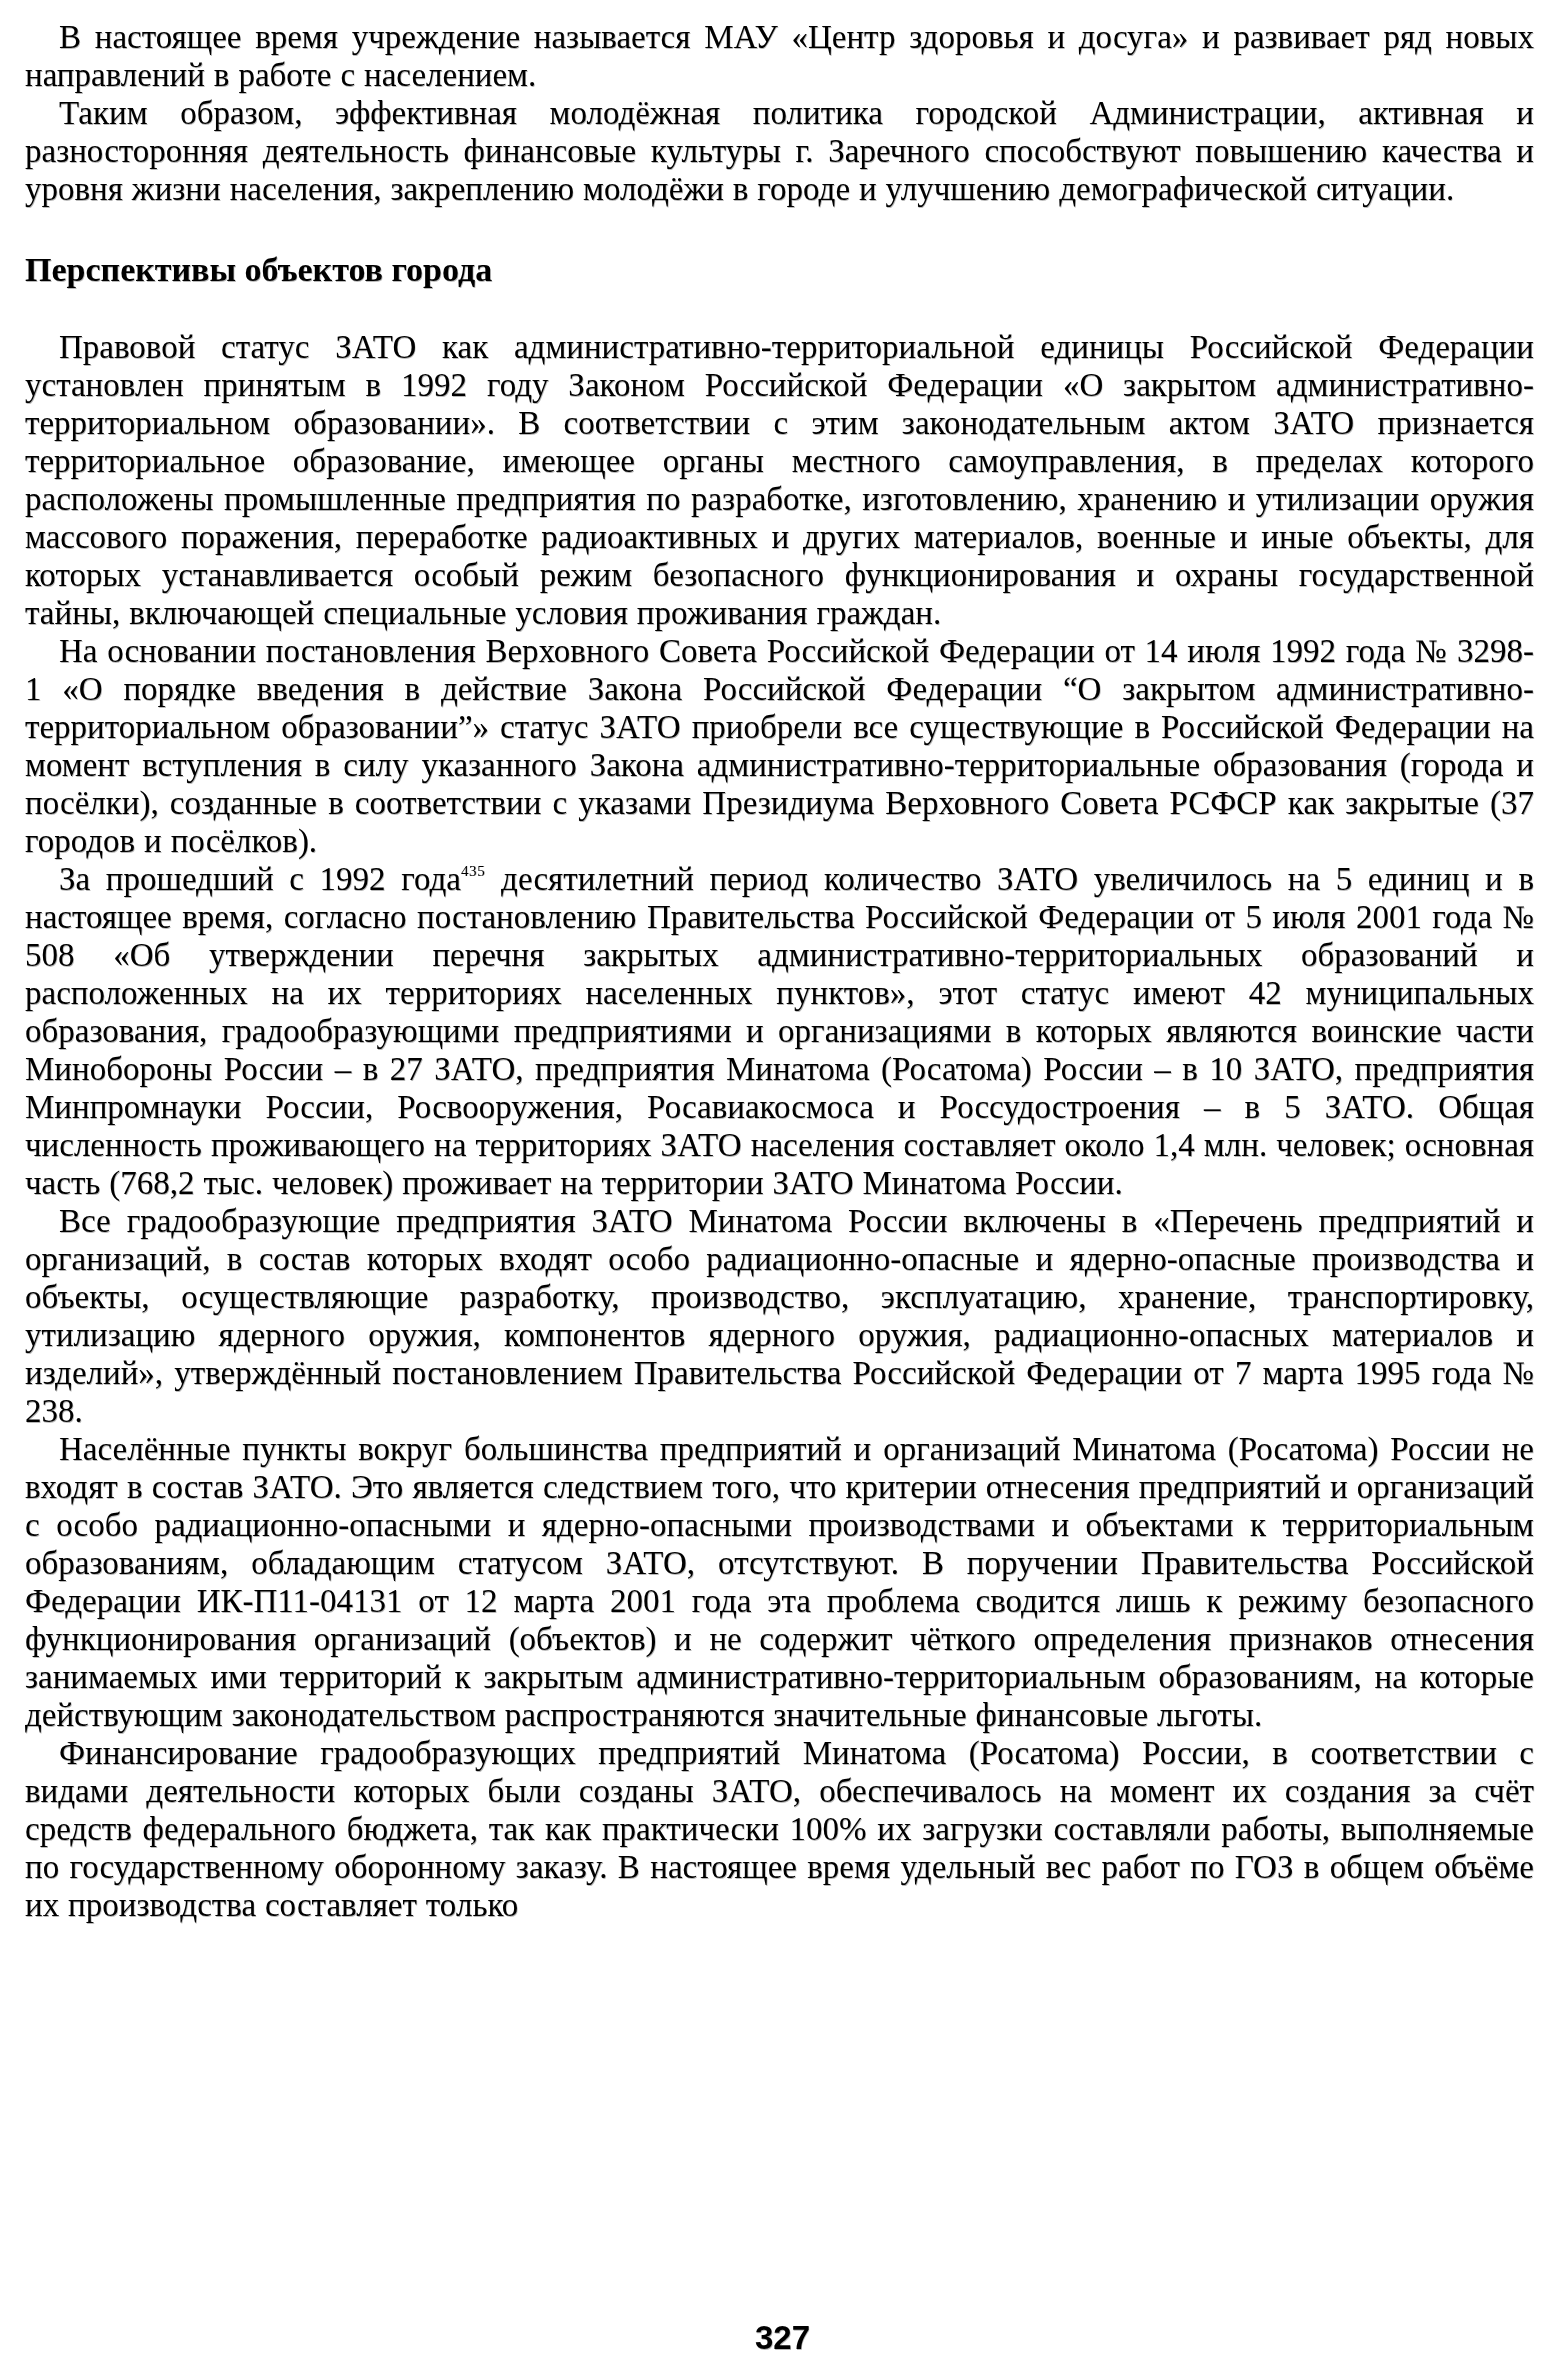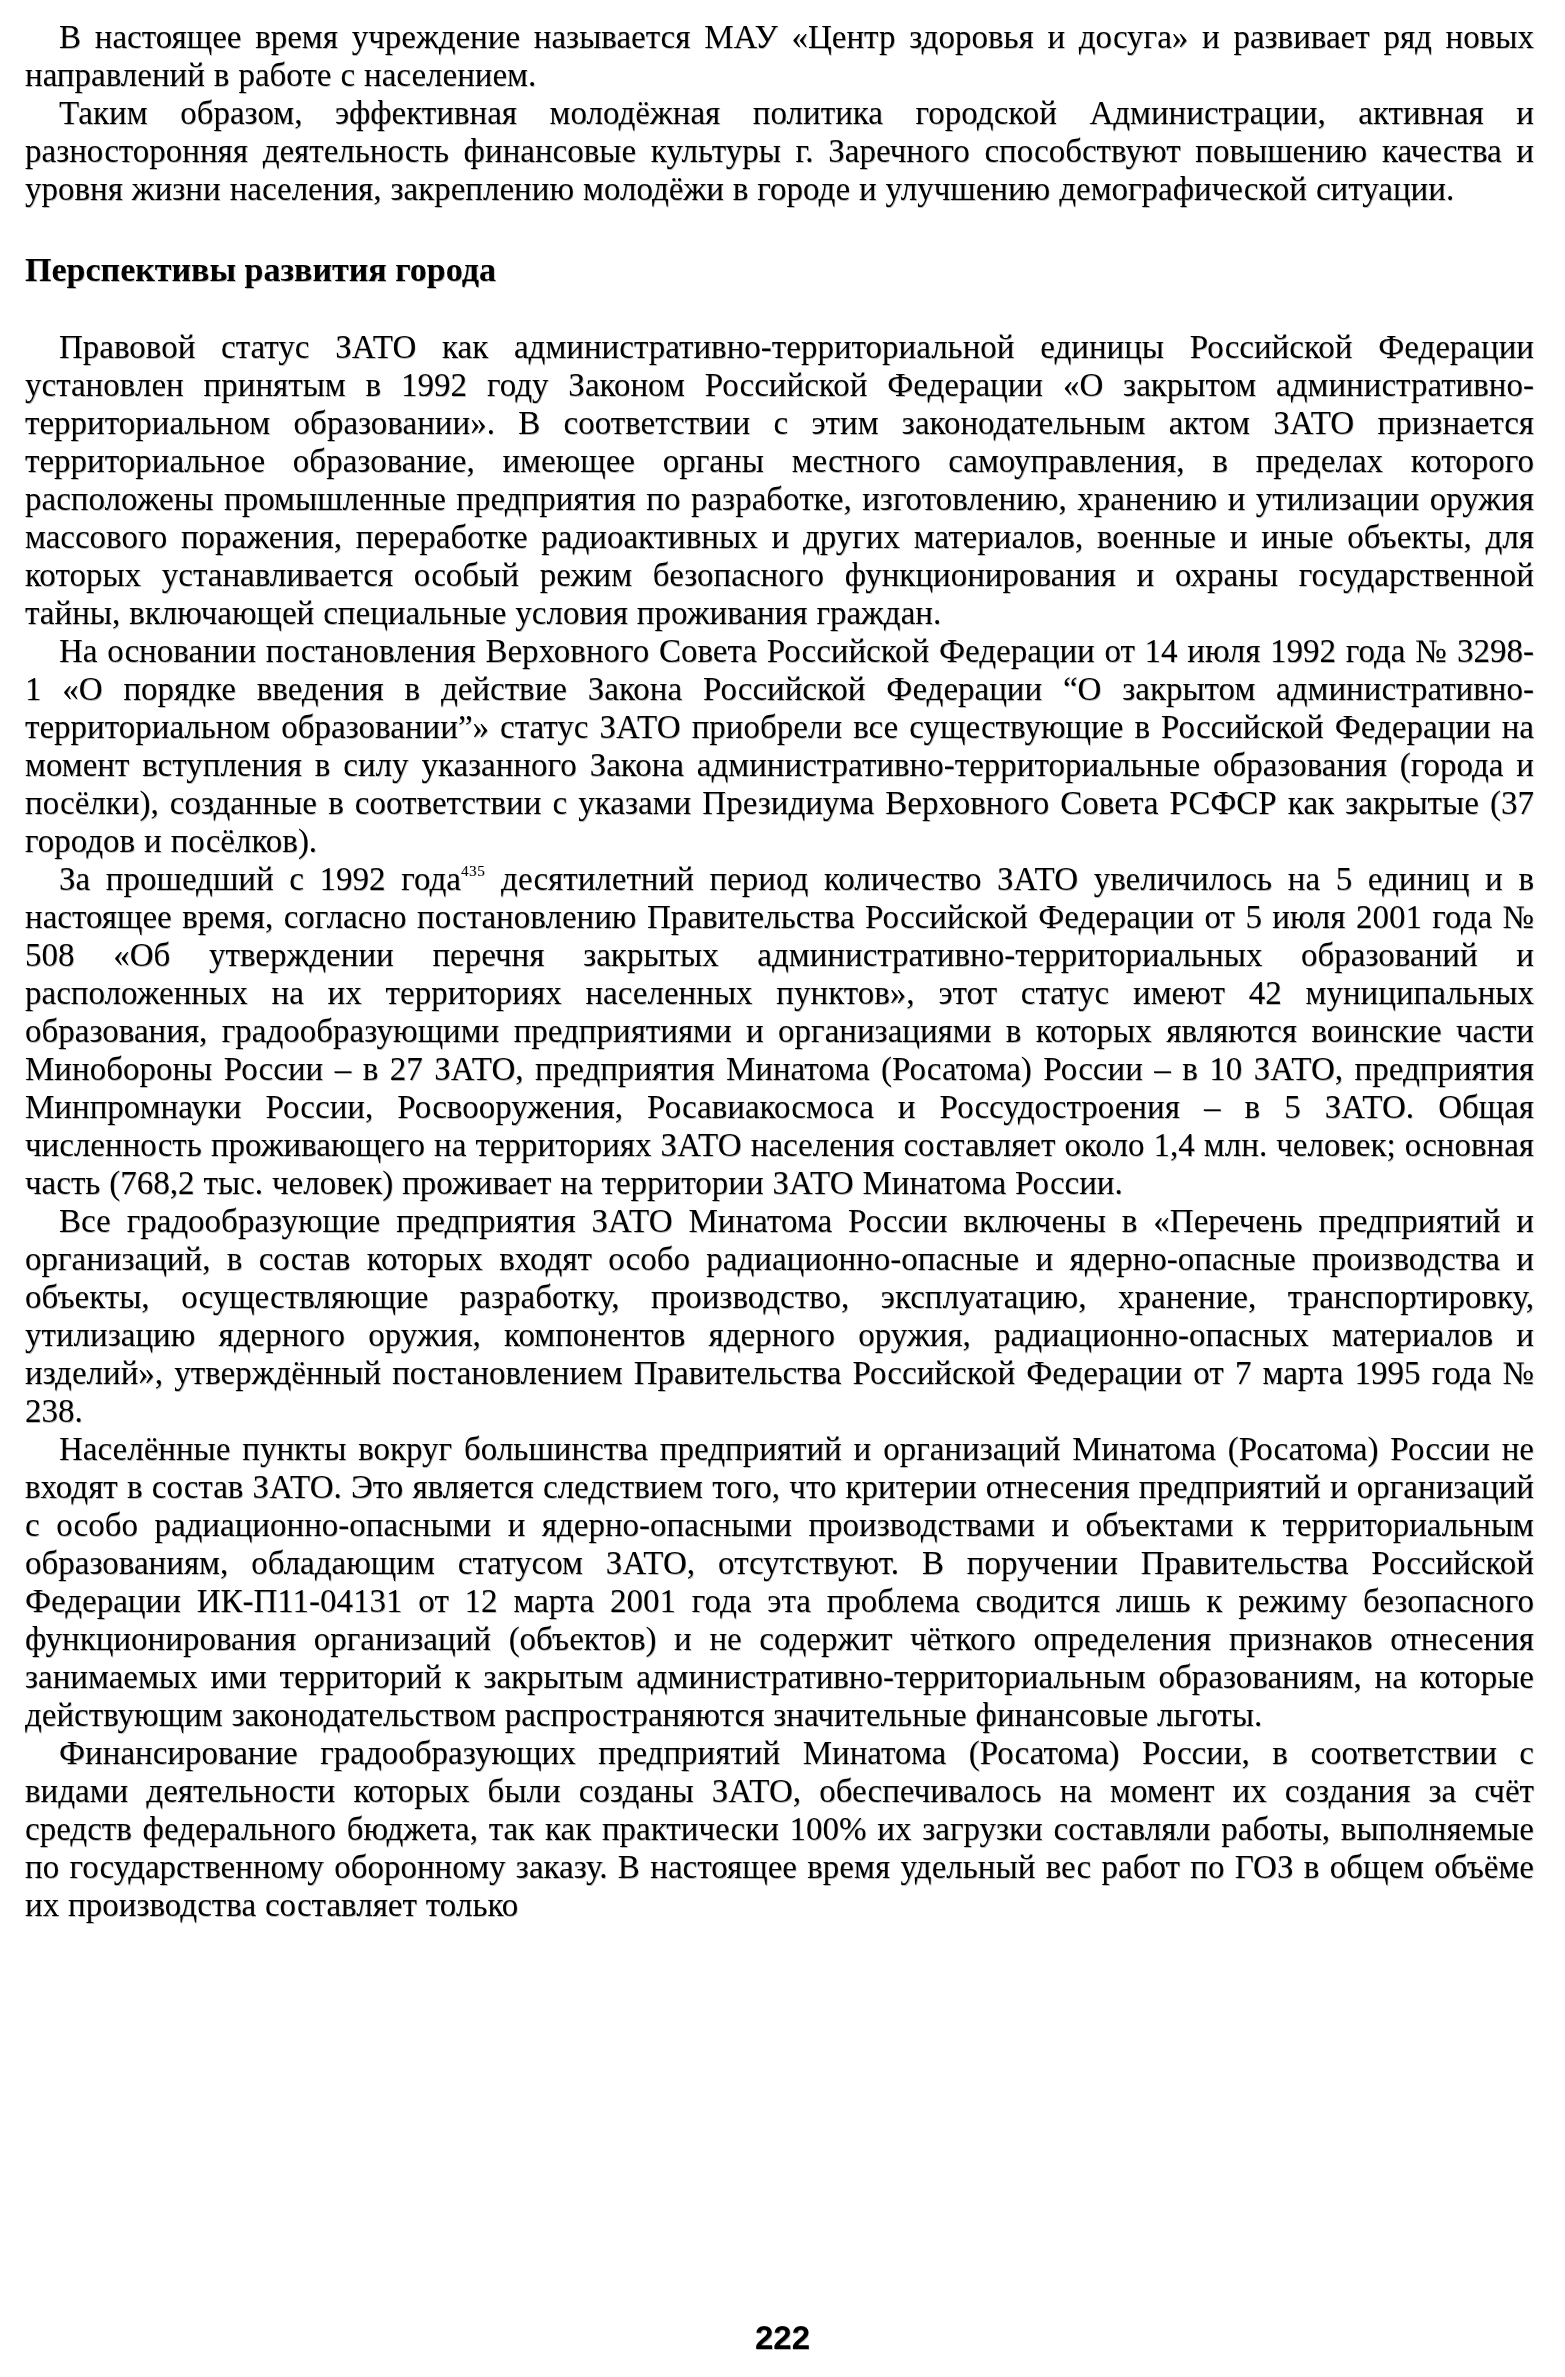--- a/index.html
+++ b/index.html
@@ -62,30 +62,30 @@
 </style>
 </head>
 <body>
 
 <div class="page">
 
   <p class="para">В настоящее время учреждение называется МАУ «Центр здоровья и досуга» и развивает ряд новых направлений в работе с населением.</p>
 
   <p class="para">Таким образом, эффективная молодёжная политика городской Администрации, активная и разносторонняя деятельность финансовые культуры г. Заречного способствуют повышению качества и уровня жизни населения, закреплению молодёжи в городе и улучшению демографической ситуации.</p>
 
-  <h2 class="heading">Перспективы развития города</h2>
+  <h2 class="heading">Перспективы объектов города</h2>
 
   <p class="para">Правовой статус ЗАТО как административно-территориальной единицы Российской Федерации установлен принятым в 1992 году Законом Российской Федерации «О закрытом административно-территориальном образовании». В соответствии с этим законодательным актом ЗАТО признается территориальное образование, имеющее органы местного самоуправления, в пределах которого расположены промышленные предприятия по разработке, изготовлению, хранению и утилизации оружия массового поражения, переработке радиоактивных и других материалов, военные и иные объекты, для которых устанавливается особый режим безопасного функционирования и охраны государственной тайны, включающей специальные условия проживания граждан.</p>
 
   <p class="para">На основании постановления Верховного Совета Российской Федерации от 14 июля 1992 года № 3298-1 «О порядке введения в действие Закона Российской Федерации “О закрытом административно-территориальном образовании”» статус ЗАТО приобрели все существующие в Российской Федерации на момент вступления в силу указанного Закона административно-территориальные образования (города и посёлки), созданные в соответствии с указами Президиума Верховного Совета РСФСР как закрытые (37 городов и посёлков).</p>
 
   <p class="para"><span>За прошедший с 1992 года</span><sup class="footnote-ref">435</sup><span> десятилетний период количество ЗАТО увеличилось на 5 единиц и в настоящее время, согласно постановлению Правительства Российской Федерации от 5 июля 2001 года № 508 «Об утверждении перечня закрытых административно-территориальных образований и расположенных на их территориях населенных пунктов», этот статус имеют 42 муниципальных образования, градообразующими предприятиями и организациями в которых являются воинские части Минобороны России – в 27 ЗАТО, предприятия Минатома (Росатома) России – в 10 ЗАТО, предприятия Минпромнауки России, Росвооружения, Росавиакосмоса и Россудостроения – в 5 ЗАТО. Общая численность проживающего на территориях ЗАТО населения составляет около 1,4 млн. человек; основная часть (768,2 тыс. человек) проживает на территории ЗАТО Минатома России.</span></p>
 
   <p class="para">Все градообразующие предприятия ЗАТО Минатома России включены в «Перечень предприятий и организаций, в состав которых входят особо радиационно-опасные и ядерно-опасные производства и объекты, осуществляющие разработку, производство, эксплуатацию, хранение, транспортировку, утилизацию ядерного оружия, компонентов ядерного оружия, радиационно-опасных материалов и изделий», утверждённый постановлением Правительства Российской Федерации от 7 марта 1995 года № 238.</p>
 
   <p class="para">Населённые пункты вокруг большинства предприятий и организаций Минатома (Росатома) России не входят в состав ЗАТО. Это является следствием того, что критерии отнесения предприятий и организаций с особо радиационно-опасными и ядерно-опасными производствами и объектами к территориальным образованиям, обладающим статусом ЗАТО, отсутствуют. В поручении Правительства Российской Федерации ИК-П11-04131 от 12 марта 2001 года эта проблема сводится лишь к режиму безопасного функционирования организаций (объектов) и не содержит чёткого определения признаков отнесения занимаемых ими территорий к закрытым административно-территориальным образованиям, на которые действующим законодательством распространяются значительные финансовые льготы.</p>
 
   <p class="para">Финансирование градообразующих предприятий Минатома (Росатома) России, в соответствии с видами деятельности которых были созданы ЗАТО, обеспечивалось на момент их создания за счёт средств федерального бюджета, так как практически 100% их загрузки составляли работы, выполняемые по государственному оборонному заказу. В настоящее время удельный вес работ по ГОЗ в общем объёме их производства составляет только</p>
 
-  <div class="page-number">222</div>
+  <div class="page-number">327</div>
 
 </div>
 
 
 </body></html>

